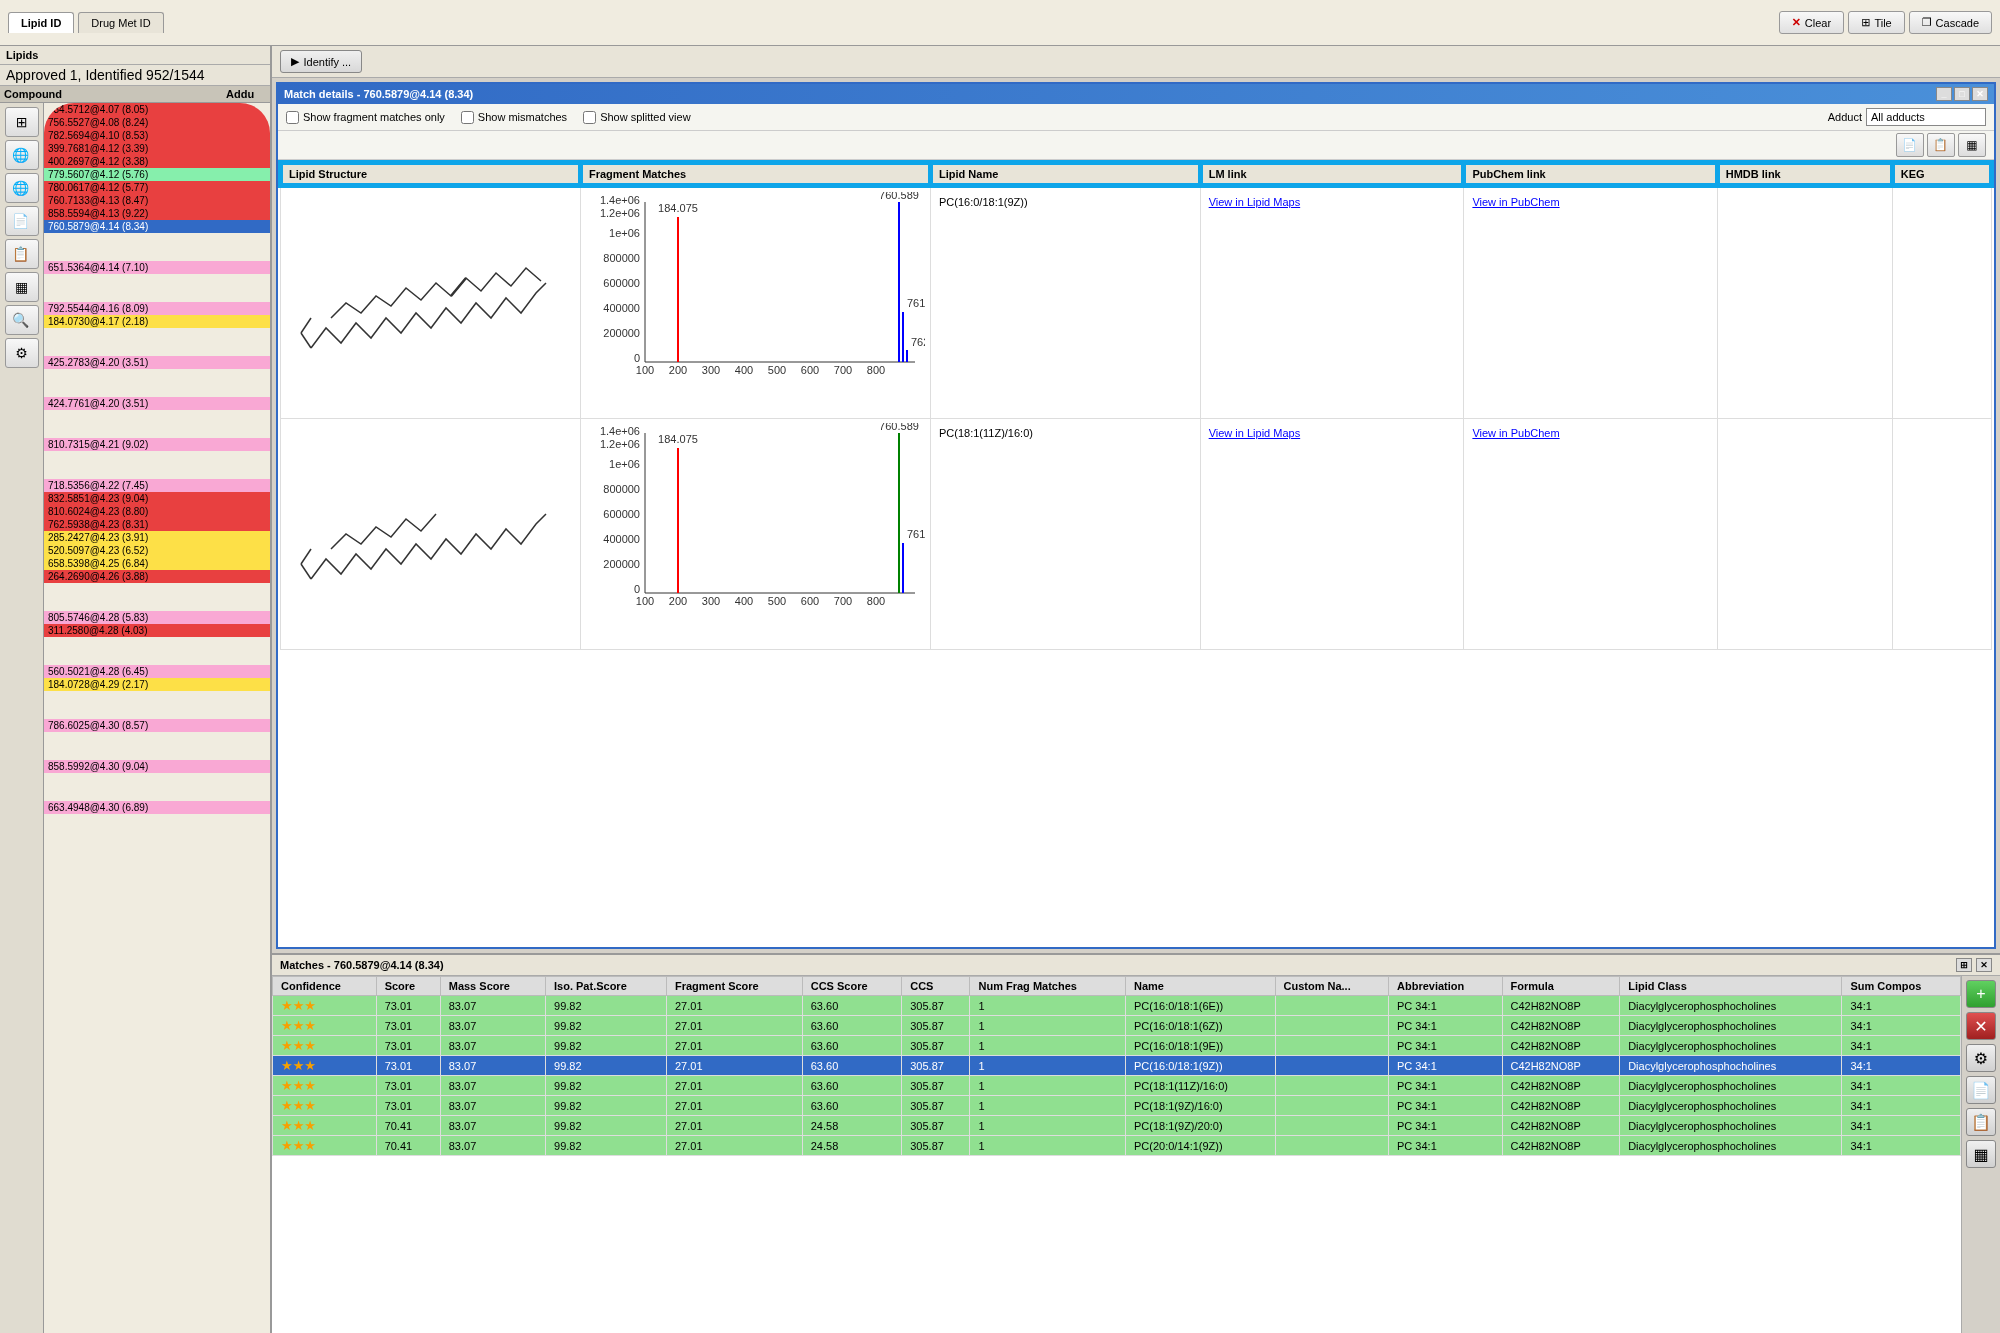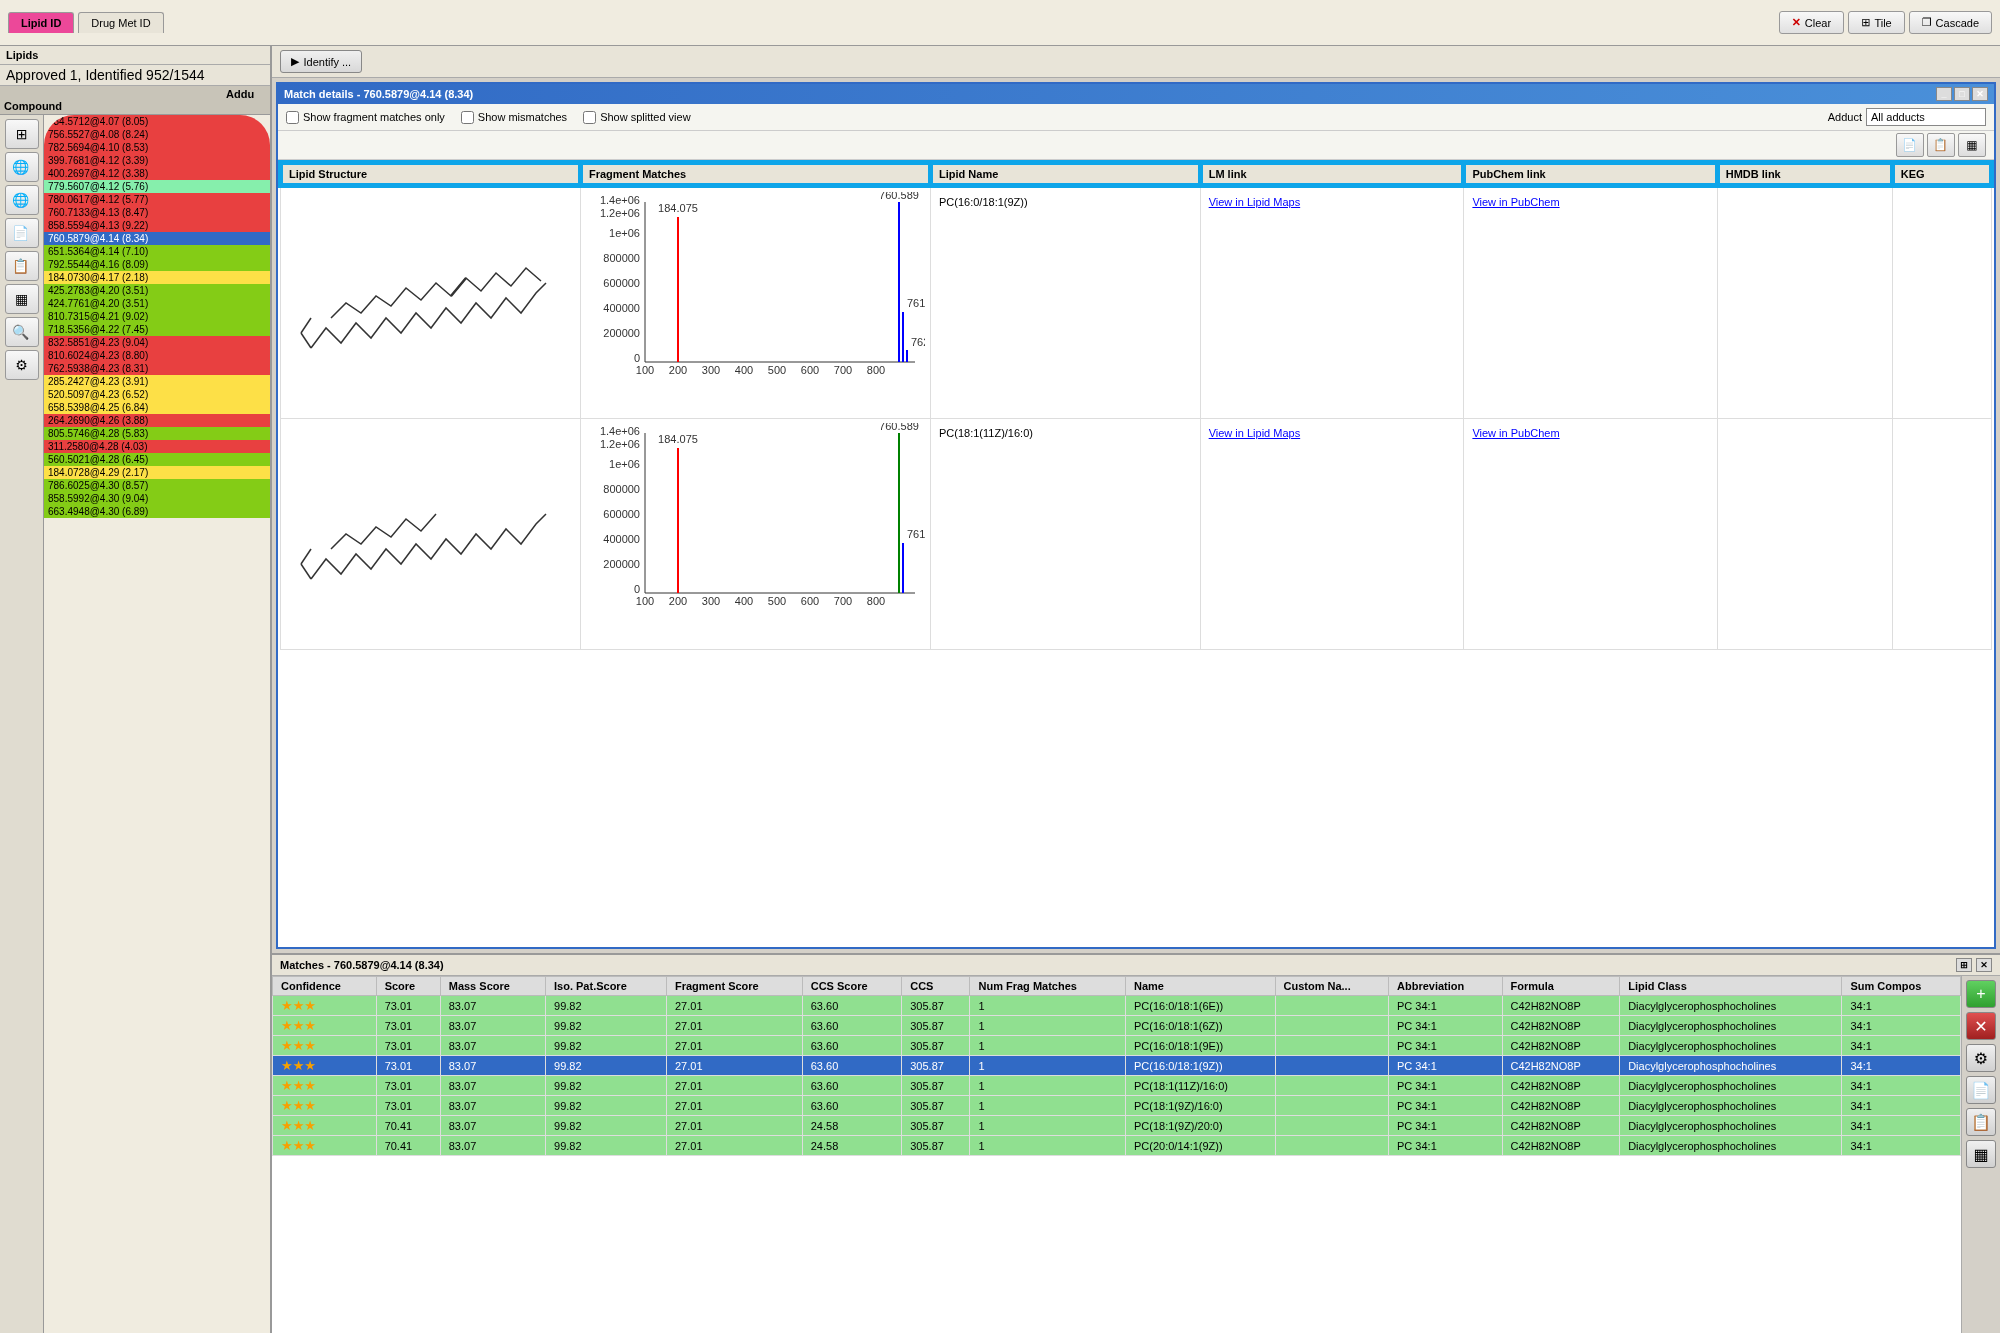--- a/index.html
+++ b/index.html
@@ -17,21 +17,21 @@
     }
     .tab-btn {
       background: #e8e4d8;
       border: 1px solid #999;
       border-bottom: none;
       padding: 4px 12px;
       cursor: pointer;
       border-radius: 3px 3px 0 0;
     }
     .tab-btn.active {
-      background: #ec4899;
+      background: #ffffff;
       font-weight: bold;
     }
     .spacer { flex: 1; }
     .toolbar-btn {
       background: linear-gradient(to bottom, #f8f8f8, #e0e0e0);
       border: 1px solid #999;
       padding: 4px 12px;
       cursor: pointer;
       border-radius: 3px;
       display: flex;
@@ -65,38 +65,38 @@
       border-bottom: 1px solid #aaa;
       font-size: 14px;
     }
     .compound-list-header {
       display: flex;
       background: #c8c4b8;
       border-bottom: 1px solid #999;
       padding: 2px 4px;
       font-weight: bold;
     }
-    .compound-list-header .col-compound { flex: 1; margin-top: 12px; }
+    .compound-list-header .col-compound { flex: 1; }
     .compound-list-header .col-adduct { width: 40px; }
     .compound-list {
       flex: 1;
       overflow-y: auto;
       overflow-x: hidden;
       border-radius: 30px;
     }
     .compound-item {
       padding: 1px 4px;
       cursor: pointer;
       white-space: nowrap;
       overflow: hidden;
       font-size: 10px;
     }
     .compound-item.selected { background: #316ac5; color: #fff; }
     .c-red { background: #e84040; color: #000; }
-    .c-orange { background: #84cc16; color: #000; }
+    .c-orange { background: #f9a8d4; color: #000; margin-top: 28px; }
     .c-yellow { background: #86efac; color: #000; }
     .c-green { background: #fde047; color: #000; }
 
     
     .left-icons {
       width: 44px;
       background: #e0dcd0;
       border-right: 1px solid #999;
       display: flex;
       flex-direction: column;

